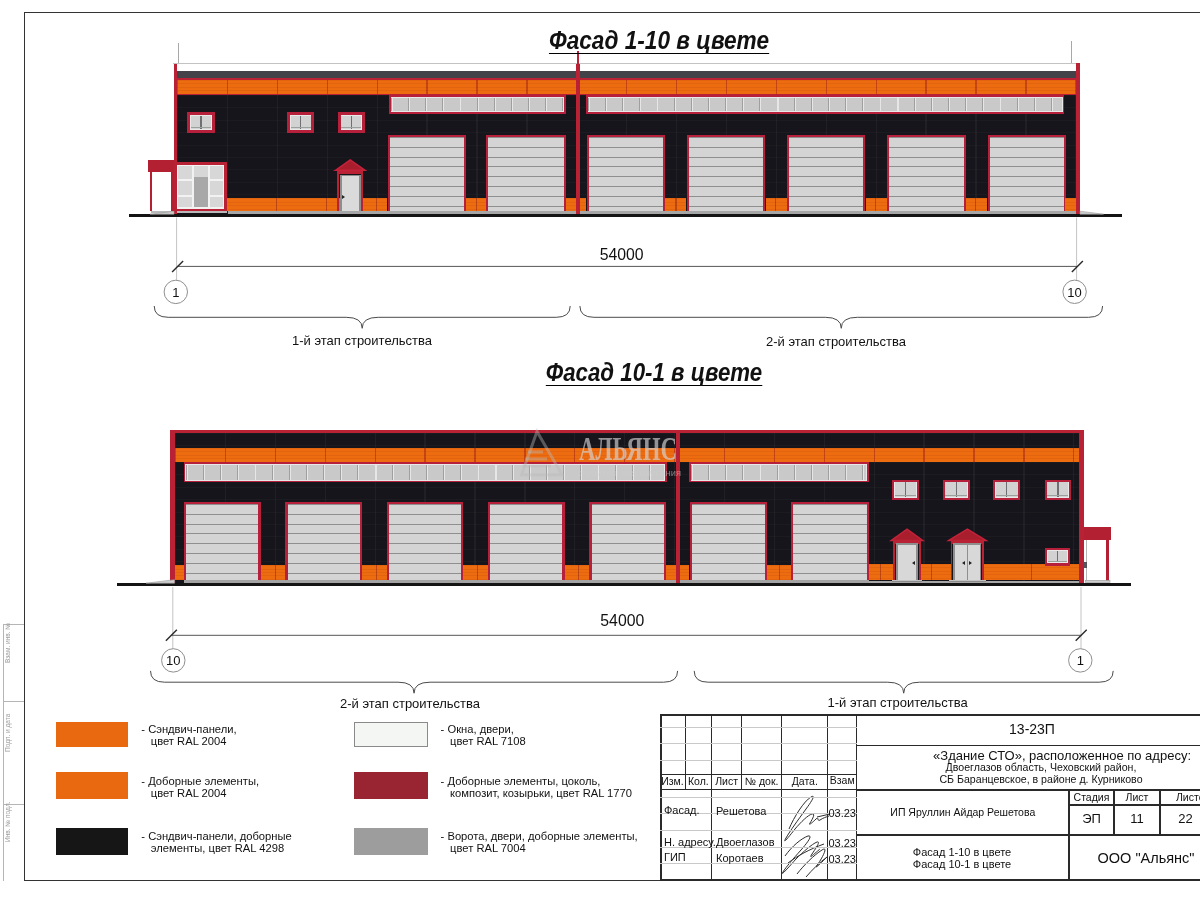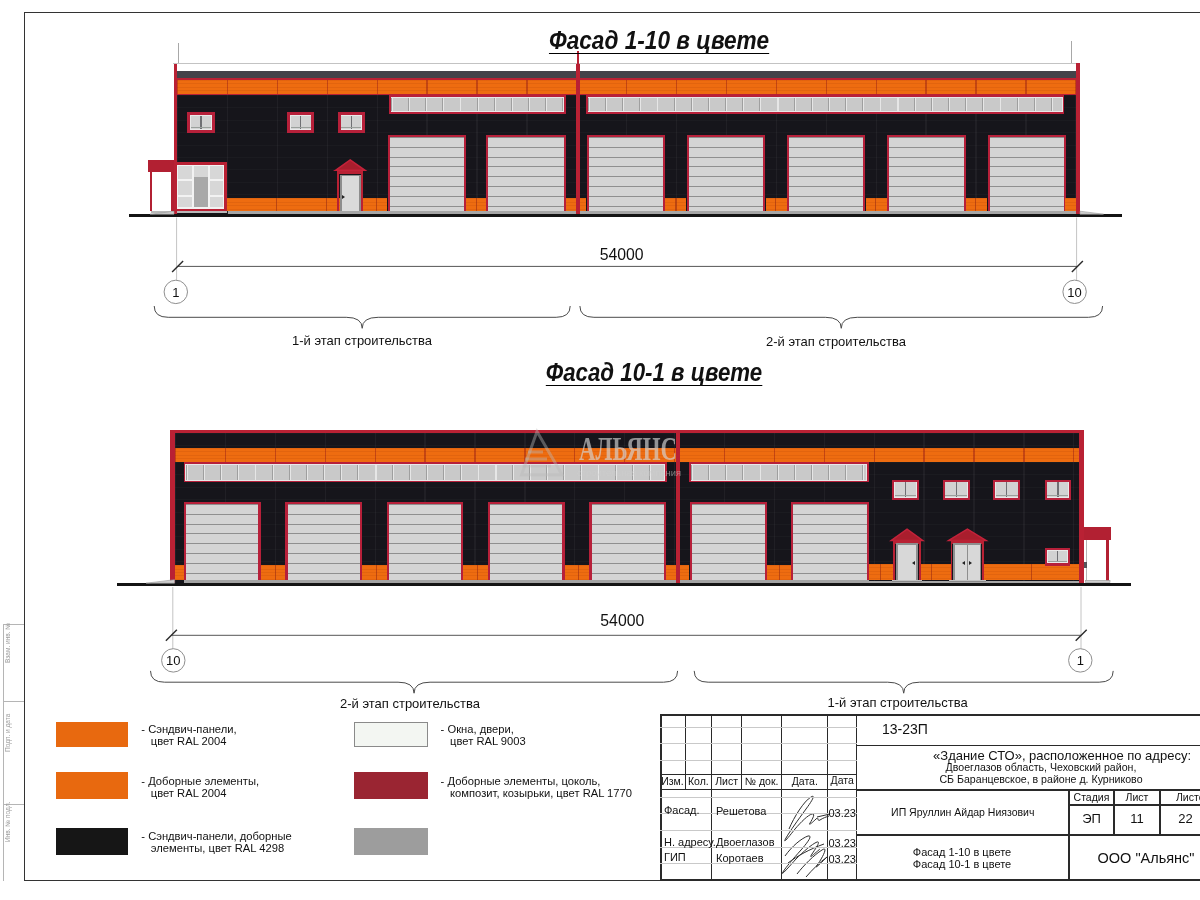--- a/index.html
+++ b/index.html
@@ -212,24 +212,25 @@
     <div style="position:absolute;left:341.9px;top:194.6px;width:0;height:0;border-top:2.4px solid transparent;border-bottom:2.4px solid transparent;border-left:3.8px solid #222;"></div>
     <div style="position:absolute;left:659.4px;top:27.5px;font-size:25.5px;line-height:25px;font-weight:bold;font-style:italic;white-space:nowrap;border-bottom:1.9px solid #000;transform:translateX(-50%) scaleX(0.888);">Фасад 1-10 в цвете</div>
     <div style="position:absolute;left:654px;top:359.5px;font-size:25.5px;line-height:25px;font-weight:bold;font-style:italic;white-space:nowrap;border-bottom:1.9px solid #000;transform:translateX(-50%) scaleX(0.873);">Фасад 10-1 в цвете</div>
     <div style="position:absolute;left:55.5px;top:721.5px;width:72.5px;height:25.9px;background:#e8690f;"></div>
     <div style="position:absolute;left:141.3px;top:722.8px;font-size:11.2px;line-height:12.544px;white-space:nowrap;">- Сэндвич-панели,<br><span style="margin-left:9.5px">цвет RAL 2004</span></div>
     <div style="position:absolute;left:55.5px;top:772.3px;width:72.5px;height:26.7px;background:#e8690f;"></div>
     <div style="position:absolute;left:141.3px;top:774.7px;font-size:11.2px;line-height:12.544px;white-space:nowrap;">- Доборные элементы,<br><span style="margin-left:9.5px">цвет RAL 2004</span></div>
     <div style="position:absolute;left:55.5px;top:828px;width:72.5px;height:27px;background:#161616;"></div>
     <div style="position:absolute;left:141.3px;top:829.6px;font-size:11.2px;line-height:12.544px;white-space:nowrap;">- Сэндвич-панели, доборные<br><span style="margin-left:9.5px">элементы, цвет RAL 4298</span></div>
     <div style="position:absolute;left:354.3px;top:721.5px;width:73.3px;height:25.9px;background:#f3f6f2;border:1px solid #8a8a8a;"></div>
-    <div style="position:absolute;left:440.6px;top:722.8px;font-size:11.2px;line-height:12.544px;white-space:nowrap;">- Окна, двери,<br><span style="margin-left:9.5px">цвет RAL 9003</span></div>
+    <div style="position:absolute;left:440.6px;top:722.8px;font-size:11.2px;line-height:12.544px;white-space:nowrap;">- Окна, двери,<br><span style="margin-left:9.5px">цвет RAL 7108</span></div>
     <div style="position:absolute;left:354.3px;top:772.3px;width:73.3px;height:26.7px;background:#9a2532;"></div>
     <div style="position:absolute;left:440.6px;top:774.7px;font-size:11.2px;line-height:12.544px;white-space:nowrap;">- Доборные элементы, цоколь,<br><span style="margin-left:9.5px">композит, козырьки, цвет RAL 1770</span></div>
     <div style="position:absolute;left:354.3px;top:828px;width:73.3px;height:27px;background:#9d9d9d;"></div>
+    <div style="position:absolute;left:440.6px;top:829.6px;font-size:11.2px;line-height:12.544px;white-space:nowrap;">- Ворота, двери, доборные элементы,<br><span style="margin-left:9.5px">цвет RAL 7004</span></div>
 <svg width="1200" height="900" viewBox="0 0 1200 900" style="position:absolute;left:0;top:0;font-family:'Liberation Sans',sans-serif;">
       <polygon points="1080,214.2 1080,211.2 1103.5,214.2" fill="#cfcfcf" stroke="#9a9a9a" stroke-width="0.6"></polygon>
       <polygon points="150,214.2 174,211.4 174,214.2" fill="#cfcfcf" stroke="#9a9a9a" stroke-width="0.6"></polygon>
       <polygon points="146,583.2 174.5,579.7 174.5,583.2" fill="#cfcfcf" stroke="#9a9a9a" stroke-width="0.6"></polygon>
       <rect x="1085.5" y="580.3" width="24.5" height="2.2" fill="#cfcfcf" stroke="#9a9a9a" stroke-width="0.6"></rect>
       <polygon points="335.5,170.3 350.2,159.9 364.9,170.3" fill="#a91e2d" stroke="#c4223a" stroke-width="1.6"></polygon>
       <line x1="176.6" y1="217.5" x2="176.6" y2="280.5" stroke="#c4c4c4" stroke-width="1"></line>
       <line x1="1076.6" y1="217.5" x2="1076.6" y2="280.5" stroke="#c4c4c4" stroke-width="1"></line>
       <line x1="177.6" y1="266.4" x2="1077.4" y2="266.4" stroke="#555" stroke-width="1"></line>
       <line x1="172.1" y1="271.9" x2="183.1" y2="260.9" stroke="#2a2a2a" stroke-width="1.4"></line>
@@ -294,35 +295,35 @@
     <div style="position:absolute;left:1069px;top:804.4px;width:157px;height:1.4px;background:#2a2a2a;"></div>
     <div style="position:absolute;left:856.6px;top:834.3px;width:369.4px;height:1.4px;background:#2a2a2a;"></div>
     <div style="position:absolute;left:1068.3px;top:790px;width:1.4px;height:90.6px;background:#2a2a2a;"></div>
     <div style="position:absolute;left:1113.3px;top:790px;width:1.4px;height:45px;background:#2a2a2a;"></div>
     <div style="position:absolute;left:1159.3px;top:790px;width:1.4px;height:45px;background:#2a2a2a;"></div>
     <div style="position:absolute;left:522.5px;top:775.49px;width:300px;text-align:center;font-size:10.5px;line-height:12.075px;white-space:nowrap;">Изм.</div>
     <div style="position:absolute;left:548.3px;top:775.49px;width:300px;text-align:center;font-size:10.5px;line-height:12.075px;white-space:nowrap;">Кол.</div>
     <div style="position:absolute;left:576.6px;top:775.49px;width:300px;text-align:center;font-size:10.5px;line-height:12.075px;white-space:nowrap;">Лист</div>
     <div style="position:absolute;left:611.6px;top:775.49px;width:300px;text-align:center;font-size:10.5px;line-height:12.075px;white-space:nowrap;">№ док.</div>
     <div style="position:absolute;left:654.8px;top:774.79px;width:300px;text-align:center;font-size:10.5px;line-height:12.075px;white-space:nowrap;">Дата.</div>
-    <div style="position:absolute;left:692.2px;top:774.19px;width:300px;text-align:center;font-size:10.5px;line-height:12.075px;white-space:nowrap;">Дата</div>
+    <div style="position:absolute;left:692.2px;top:774.19px;width:300px;text-align:center;font-size:10.5px;line-height:12.075px;white-space:nowrap;">Взам</div>
     <div style="position:absolute;left:664px;top:803.88px;font-size:11px;line-height:12.65px;white-space:nowrap;">Фасад.</div>
     <div style="position:absolute;left:716px;top:804.68px;font-size:11px;line-height:12.65px;white-space:nowrap;">Решетова</div>
     <div style="position:absolute;left:692.2px;top:807.18px;width:300px;text-align:center;font-size:11px;line-height:12.65px;white-space:nowrap;">03.23</div>
     <div style="position:absolute;left:664px;top:835.88px;font-size:11px;line-height:12.65px;white-space:nowrap;">Н. адресу.</div>
     <div style="position:absolute;left:716px;top:835.88px;font-size:11px;line-height:12.65px;white-space:nowrap;">Двоеглазов</div>
     <div style="position:absolute;left:692.2px;top:836.68px;width:300px;text-align:center;font-size:11px;line-height:12.65px;white-space:nowrap;">03.23</div>
     <div style="position:absolute;left:664px;top:851.38px;font-size:11px;line-height:12.65px;white-space:nowrap;">ГИП</div>
     <div style="position:absolute;left:716px;top:851.88px;font-size:11px;line-height:12.65px;white-space:nowrap;">Коротаев</div>
     <div style="position:absolute;left:692.2px;top:852.68px;width:300px;text-align:center;font-size:11px;line-height:12.65px;white-space:nowrap;">03.23</div>
-    <div style="position:absolute;left:882px;top:720.82px;width:300px;text-align:left;font-size:14px;line-height:16.1px;white-space:nowrap;">13-23П</div>
+    <div style="position:absolute;left:882px;top:720.82px;width:300px;text-align:center;font-size:14px;line-height:16.1px;white-space:nowrap;">13-23П</div>
     <div style="position:absolute;left:891px;top:749.728px;width:300px;text-align:right;font-size:13px;line-height:12.19px;white-space:nowrap;">«Здание СТО», расположенное по адресу:</div>
     <div style="position:absolute;left:891px;top:761.428px;width:300px;text-align:center;font-size:10.6px;line-height:12.19px;white-space:nowrap;">Двоеглазов область, Чеховский район,</div>
     <div style="position:absolute;left:891px;top:773.028px;width:300px;text-align:center;font-size:10.6px;line-height:12.19px;white-space:nowrap;">СБ Баранцевское, в районе д. Курниково</div>
-    <div style="position:absolute;left:812.8px;top:805.69px;width:300px;text-align:center;font-size:10.5px;line-height:12.075px;white-space:nowrap;">ИП Яруллин Айдар Ниязович</div>
+    <div style="position:absolute;left:812.8px;top:805.69px;width:300px;text-align:center;font-size:10.5px;line-height:12.075px;white-space:nowrap;">ИП Яруллин Айдар Решетова</div>
     <div style="position:absolute;left:941.5px;top:791.09px;width:300px;text-align:center;font-size:10.5px;line-height:12.075px;white-space:nowrap;">Стадия</div>
     <div style="position:absolute;left:987px;top:791.09px;width:300px;text-align:center;font-size:10.5px;line-height:12.075px;white-space:nowrap;">Лист</div>
     <div style="position:absolute;left:1043px;top:791.09px;width:300px;text-align:center;font-size:10.5px;line-height:12.075px;white-space:nowrap;">Листов</div>
     <div style="position:absolute;left:941.5px;top:812.44px;width:300px;text-align:center;font-size:13px;line-height:14.95px;white-space:nowrap;">ЭП</div>
     <div style="position:absolute;left:987px;top:812.44px;width:300px;text-align:center;font-size:13px;line-height:14.95px;white-space:nowrap;">11</div>
     <div style="position:absolute;left:1035.5px;top:812.44px;width:300px;text-align:center;font-size:13px;line-height:14.95px;white-space:nowrap;">22</div>
     <div style="position:absolute;left:812px;top:846.48px;width:300px;text-align:center;font-size:11px;line-height:12.65px;white-space:nowrap;">Фасад 1-10 в цвете</div>
     <div style="position:absolute;left:812px;top:857.88px;width:300px;text-align:center;font-size:11px;line-height:12.65px;white-space:nowrap;">Фасад 10-1 в цвете</div>
     <div style="position:absolute;left:996px;top:849.81px;width:300px;text-align:center;font-size:14.5px;line-height:16.675px;white-space:nowrap;">ООО "Альянс"</div>
 </div>

